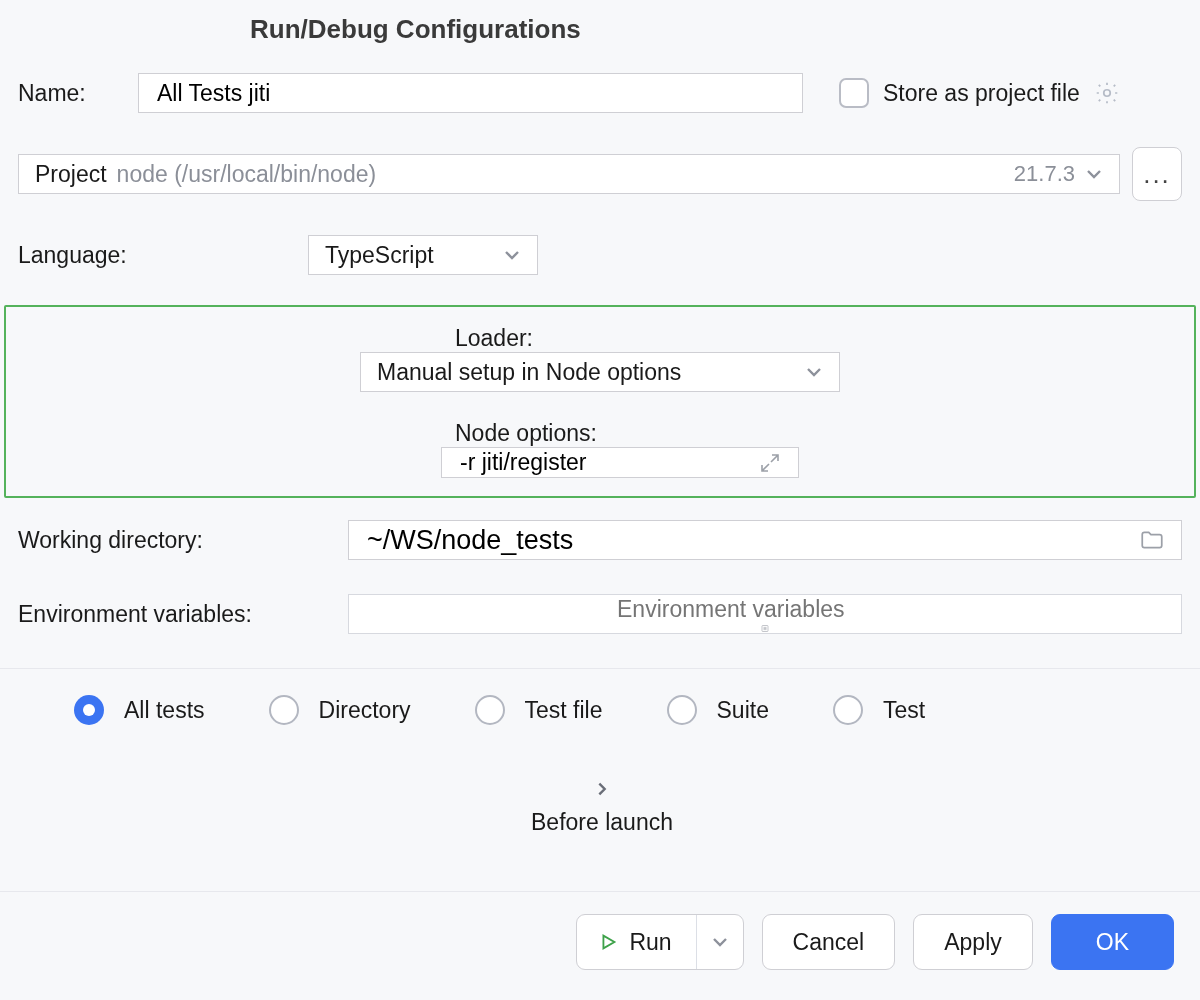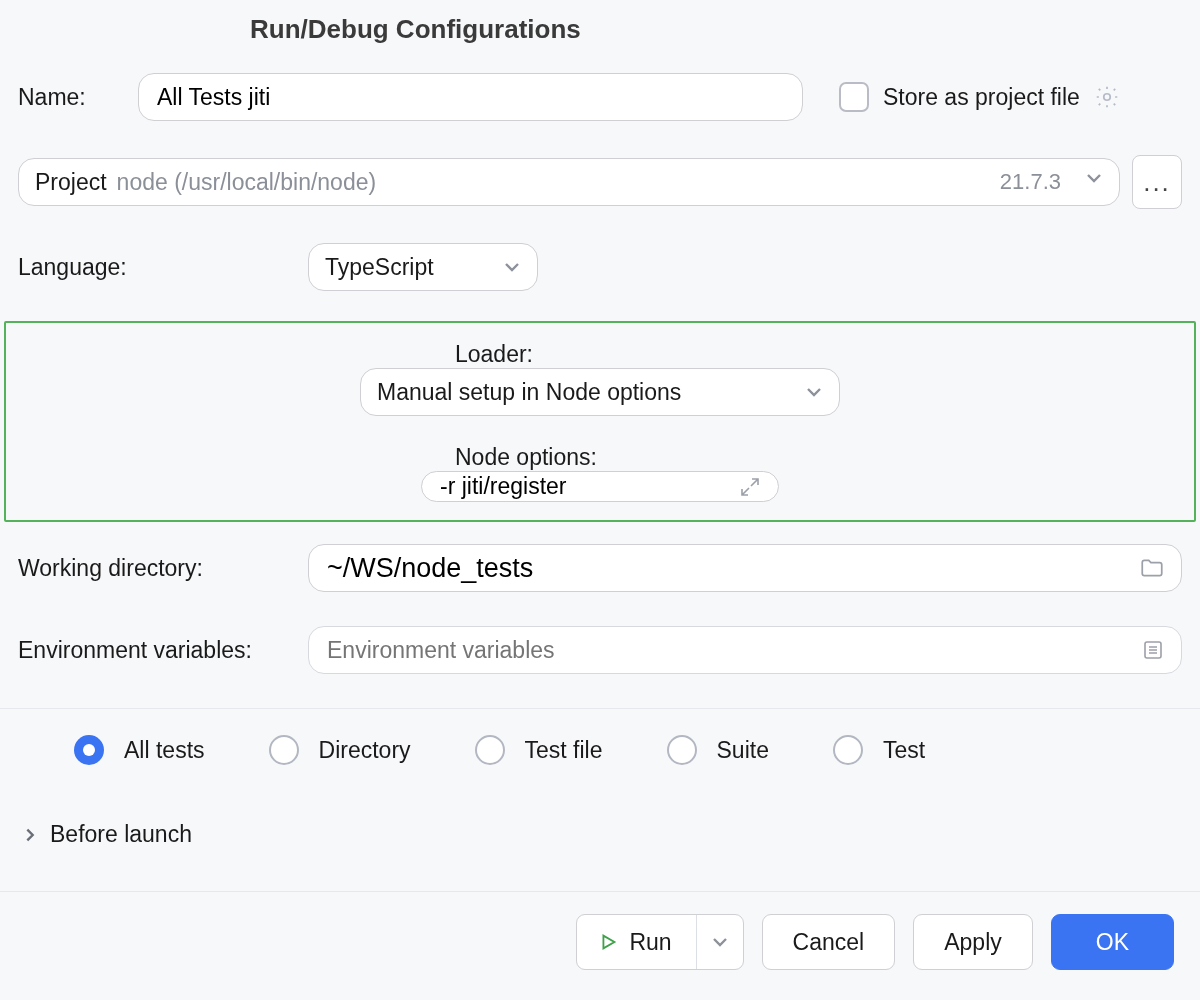--- a/index.html
+++ b/index.html
@@ -36,23 +36,23 @@
     display: flex;
     align-items: center;
     margin-bottom: 34px;
   }
   .row-spaced { margin-bottom: 30px; }
   .label {
     width: 290px;
     color: #1a1a1a;
   }
   .input, .select, .field {
-    height: 48px;
+    height: 40px;
     border: 1px solid #cfcfd4;
-    border-radius: 16px;
+    border-radius: 0;
     background: #fff;
     font-size: 23px;
     padding: 0 16px;
     display: flex;
     align-items: center;
   }
   .input { width: 665px; }
   .input input {
     border: none;
     outline: none;
@@ -111,24 +111,26 @@
     margin: 0 -14px 22px -14px;
   }
   .highlight-block .row { margin-bottom: 28px; flex-direction: column; }
   .highlight-block .row:last-child { margin-bottom: 0; }
   .field-with-icon {
     flex: 1;
     position: relative;
     display: flex;
     align-items: center;
     justify-content: space-between;
+    margin-left: 40px;
   }
   .expand-icon, .folder-icon, .list-icon { color: #8b8f98; }
   .env-field {
     border-color: #d7d9df;
+    flex-direction: column;
   }
   .env-field .muted-input { color: #9ca0a8; }
   .divider {
     height: 1px;
     background: #e7e8ed;
     margin: 6px -18px 26px -18px;
   }
   .radio-row {
     display: flex;
     gap: 64px;
@@ -156,20 +158,21 @@
     width: 12px;
     height: 12px;
     border-radius: 50%;
     background: #fff;
   }
   .before-row {
     display: flex;
     align-items: center;
     gap: 12px;
     padding-left: 4px;
+    flex-direction: column;
   }
   .chevright { width: 16px; height: 16px; }
   .footer {
     border-top: 1px solid #e7e8ed;
     padding: 22px 26px 30px 12px;
     display: flex;
     justify-content: flex-end;
     gap: 18px;
   }
   .btn {
@@ -230,21 +233,21 @@
         </svg>
       </div>
     </div>
 
     <div class="row">
       <div class="field interp-field">
         <div class="interp-left">
           <span>Project</span>
           <span class="muted">node (/usr/local/bin/node)</span>
         </div>
-        <div style="display:flex;gap:14px">
+        <div style="display:flex;align-items:center;">
           <span class="version">21.7.3</span>
           <svg class="chev" viewBox="0 0 12 12" fill="none" stroke="#8d919b" stroke-width="1.6">
               <path d="M2 4l4 4 4-4"></path>
             </svg>
         </div>
       </div>
       <div class="ellipsis-btn">...</div>
     </div>
 
     <div class="row row-spaced">

